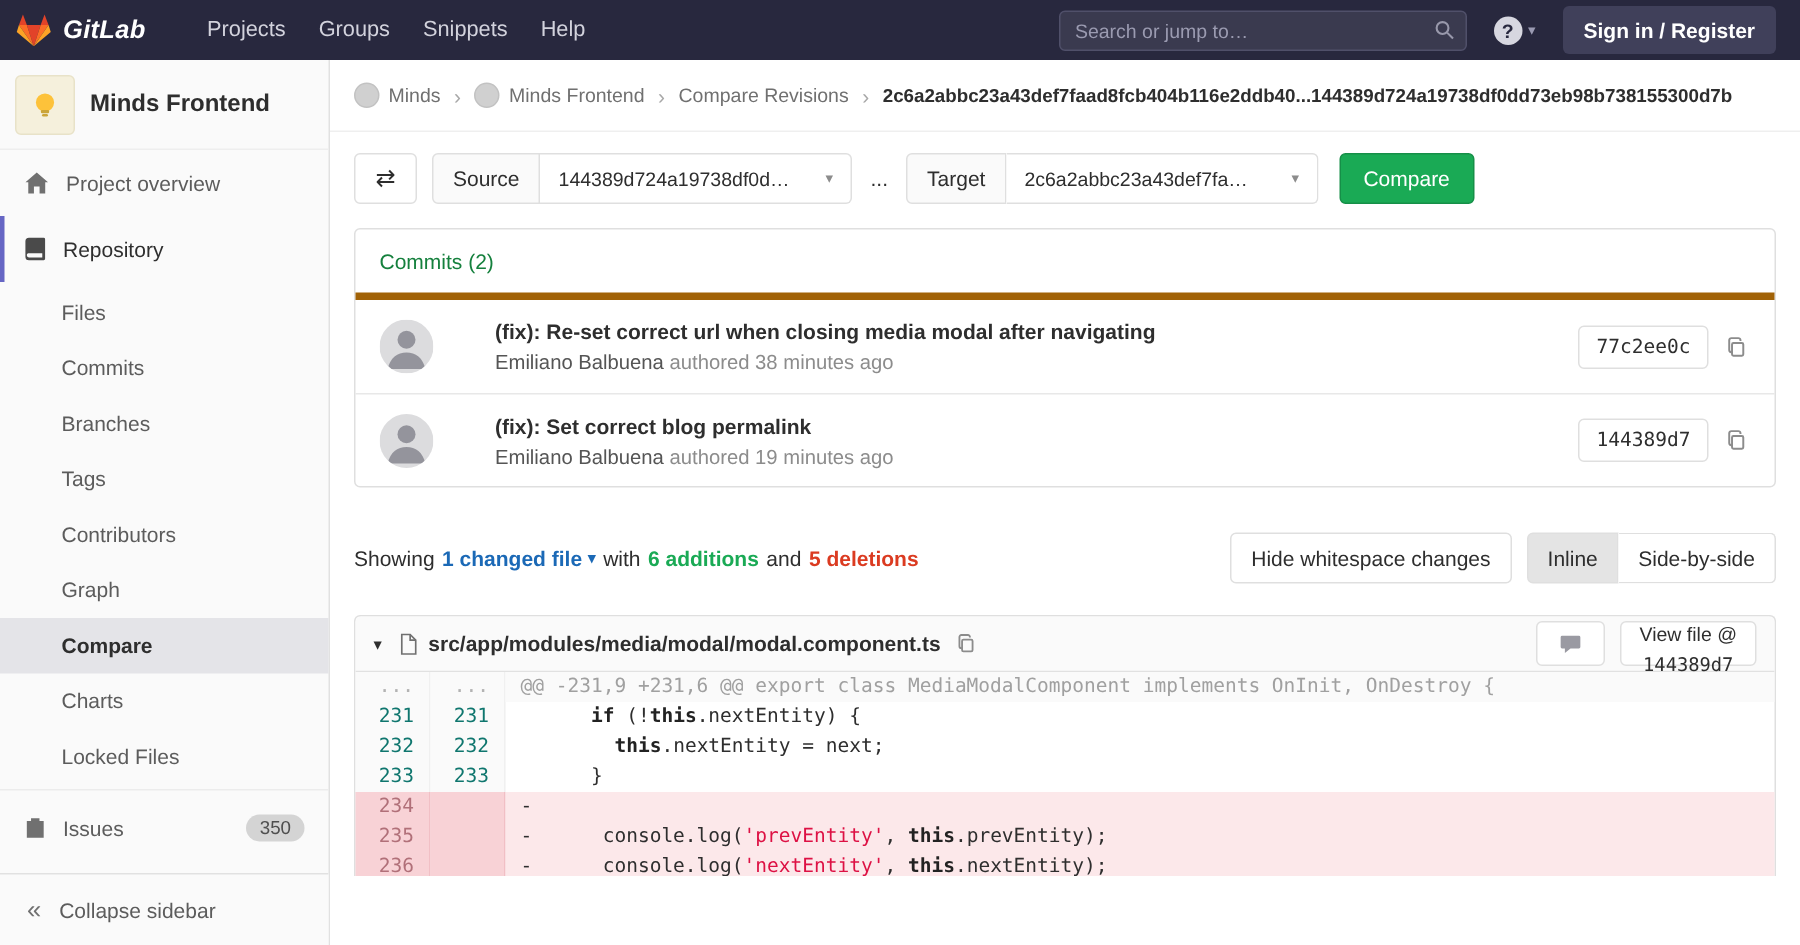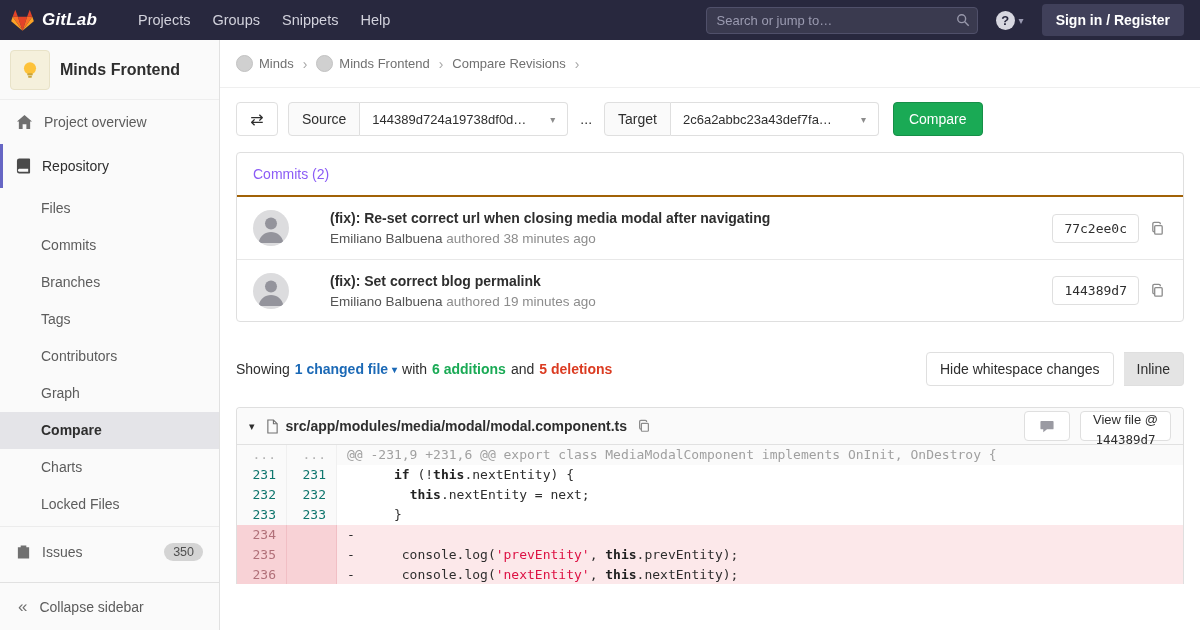--- a/index.html
+++ b/index.html
@@ -50,21 +50,21 @@
   .compare-form { display: flex; align-items: center; padding: 14px 16px; gap: 10px; }
   .swap-btn { width: 42px; height: 34px; border: 1px solid #dfdfdf; border-radius: 4px; background: #fff; font-size: 16px; color: #2e2e2e; display: flex; align-items: center; justify-content: center; }
   .ref-group { display: flex; height: 34px; }
   .ref-label { display: flex; align-items: center; padding: 0 13px; background: #fafafa; border: 1px solid #dfdfdf; border-radius: 4px 0 0 4px; font-size: 14px; color: #2e2e2e; }
   .ref-select { display: flex; align-items: center; justify-content: space-between; gap: 18px; padding: 0 12px; border: 1px solid #dfdfdf; border-left: none; border-radius: 0 4px 4px 0; background: #fff; font-size: 13px; min-width: 208px; cursor: pointer; }
   .ref-caret { color: #8c8c8c; font-size: 10px; }
   .dots { color: #2e2e2e; margin: 0 2px; }
   .btn-green { height: 34px; background: #1aaa55; border: 1px solid #168f48; color: #fff; border-radius: 4px; padding: 0 15px; font-size: 14px; margin-left: 4px; }
 
   .panel { margin: 2px 16px 0; border: 1px solid #dfdfdf; border-radius: 4px; }
-  .panel-head { padding: 13px 16px; font-size: 14px; color: #8b5cf6; border-bottom: 2px solid #a16207; }
+  .panel-head { padding: 13px 16px; font-size: 14px; color: #15803d; border-bottom: 5px solid #a16207; }
   .commit-row { display: flex; align-items: center; padding: 10px 16px; height: 62px; }
   .commit-row + .commit-row { border-top: 1px solid #e8e8e8; }
   .commit-avatar { width: 36px; height: 36px; border-radius: 50%; overflow: hidden; margin-right: 13px; flex: none; display: block; }
   .commit-info { flex: 1; min-width: 0; margin-left: 28px; }
   .commit-title { font-size: 14px; font-weight: 700; color: #2e2e2e; display: block; margin-bottom: 4px; }
   .commit-meta { font-size: 13.5px; color: #8c8c8c; }
   .commit-meta .author { color: #555; }
   .commit-right { display: flex; align-items: center; gap: 9px; }
   .sha-btn { border: 1px solid #dfdfdf; border-radius: 4px; background: #fff; padding: 6px 11px; font-family: "DejaVu Sans Mono", monospace; font-size: 13px; color: #2e2e2e; }
   .icon-only-btn { background: none; border: none; display: flex; align-items: center; padding: 2px; }
@@ -207,20 +207,21 @@
     <span class="sep">›</span>
     <a class="crumb">
       <span class="crumb-avatar"></span>
       <span>Minds Frontend</span>
     </a>
     <span class="sep">›</span>
     <a class="crumb">
       <span>Compare Revisions</span>
     </a>
     <span class="sep">›</span>
+    <span class="crumb-current">2c6a2abbc23a43def7faad8fcb404b116e2ddb40...144389d724a19738df0dd73eb98b738155300d7b</span>
   </div>
 
   <div class="compare-form">
     <button class="swap-btn">
       <span>⇄</span>
     </button>
     <div class="ref-group">
       <span class="ref-label">Source</span>
       <div class="ref-select">
         <span>144389d724a19738df0d…</span>
@@ -305,20 +306,21 @@
       </a>
       <span>with</span>
       <span class="additions">6 additions</span>
       <span>and</span>
       <span class="deletions">5 deletions</span>
     </div>
     <div class="summary-right">
       <button class="btn">Hide whitespace changes</button>
       <div class="seg">
         <button class="btn active">Inline</button>
+        <button class="btn">Side-by-side</button>
       </div>
     </div>
   </div>
 
   <div class="diff-panel">
     <div class="diff-head">
       <span class="diff-caret">▾</span>
       <span style="display:flex;">
         <svg width="13" height="15" viewBox="0 0 14 16" fill="none" stroke="#707070" stroke-width="1.2">
           <path d="M2 1h6l4 4v10H2z"></path>

